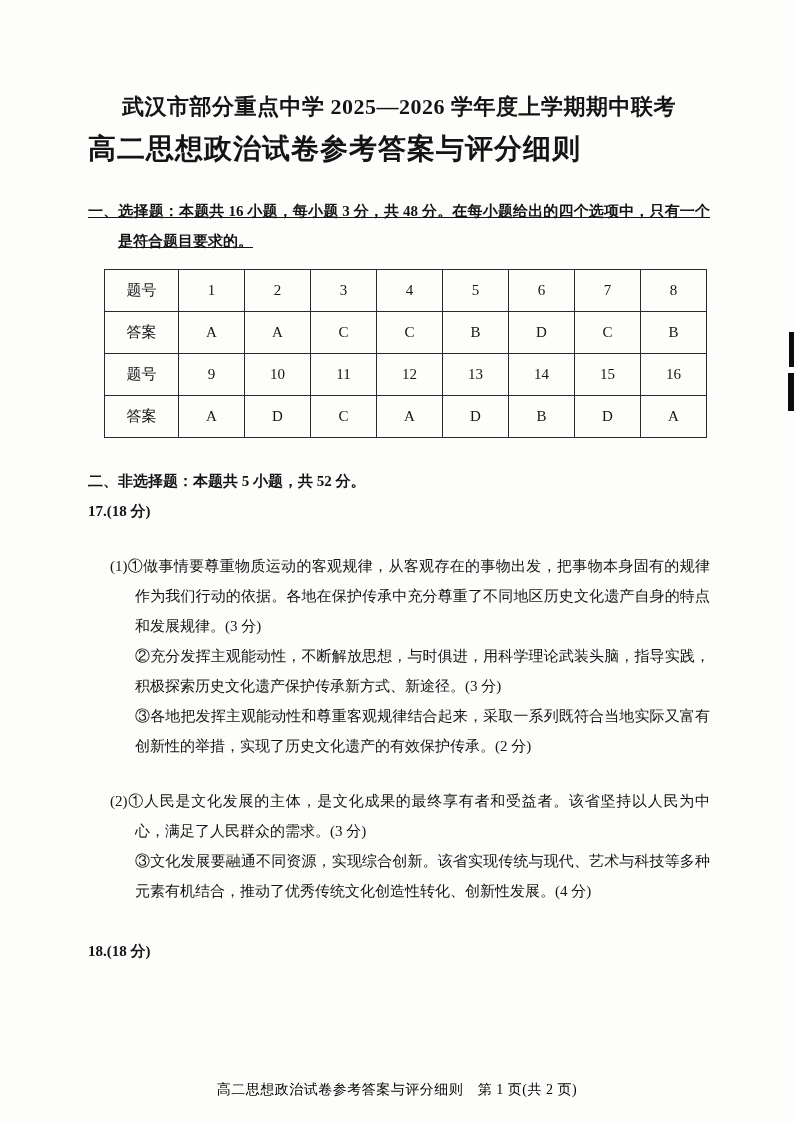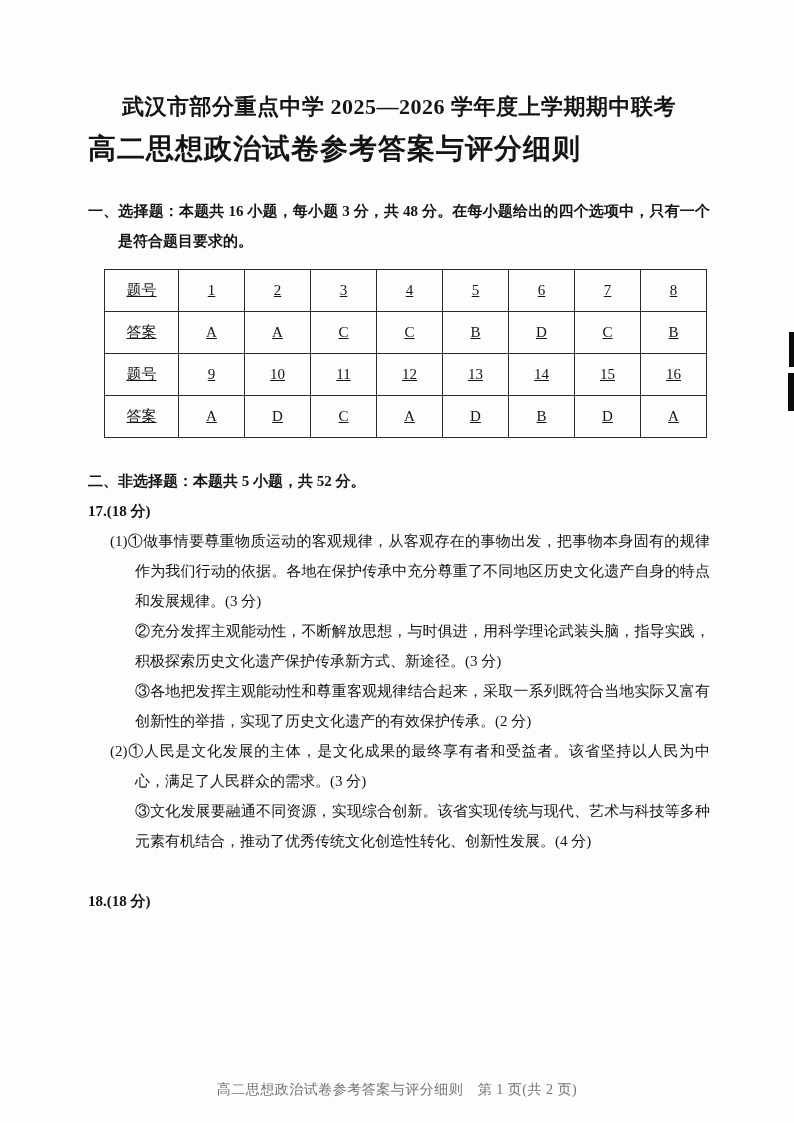--- a/index.html
+++ b/index.html
@@ -39,29 +39,29 @@
   .sec-heading {
     font-size: 15px;
     font-weight: 700;
     line-height: 2;
     margin: 0;
     text-align: justify;
   }
   .hang {
     padding-left: 30px;
     text-indent: -30px;
+    text-decoration: underline;
   }
   .mcq-heading { margin-top: 28px; }
   .frq-heading { margin-top: 28px; }
 
   table.answers {
     border-collapse: collapse;
     margin: 13px 0 0 16px;
     table-layout: fixed;
-    text-decoration: underline;
   }
   table.answers td {
     border: 1px solid #2a2a2a;
     width: 66px;
     height: 42px;
     text-align: center;
     vertical-align: middle;
     font-size: 15px;
     padding: 0;
   }
@@ -75,31 +75,31 @@
     margin: 0;
   }
   .q18 { margin-top: 30px; }
   .part { margin-left: 47px; }
   .part p.ans {
     font-size: 15px;
     line-height: 2;
     margin: 0;
     text-align: justify;
   }
-  .part p.first { text-indent: -25px; }
+  .part p.first { text-indent: -25px; margin-top: 25px; }
 
   .footer {
     position: absolute;
     bottom: 24px;
     left: 0;
     right: 0;
     text-align: center;
     font-size: 14px;
     letter-spacing: 0.5px;
-    color: #737373;
+    color: #000000;
   }
   .artifact {
     position: absolute;
     right: 0;
     background: #0c0c0c;
   }
   .artifact-1 { top: 332px; height: 35px; width: 5px; }
   .artifact-2 { top: 373px; height: 38px; width: 6px; }
 </style>
 </head>

